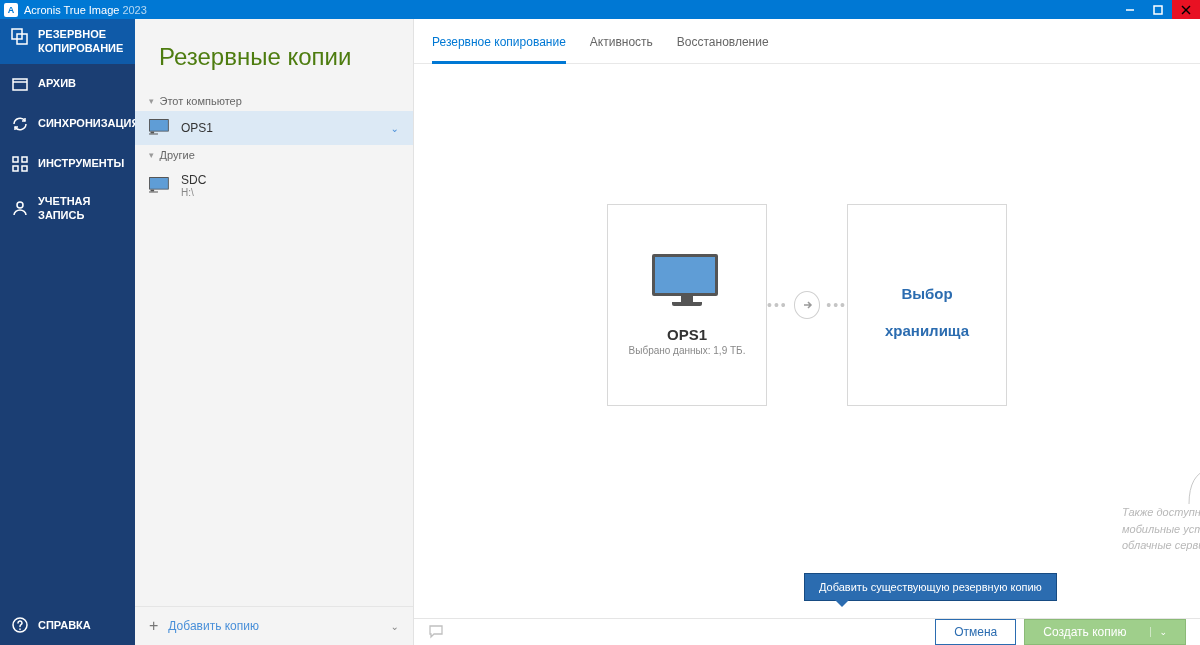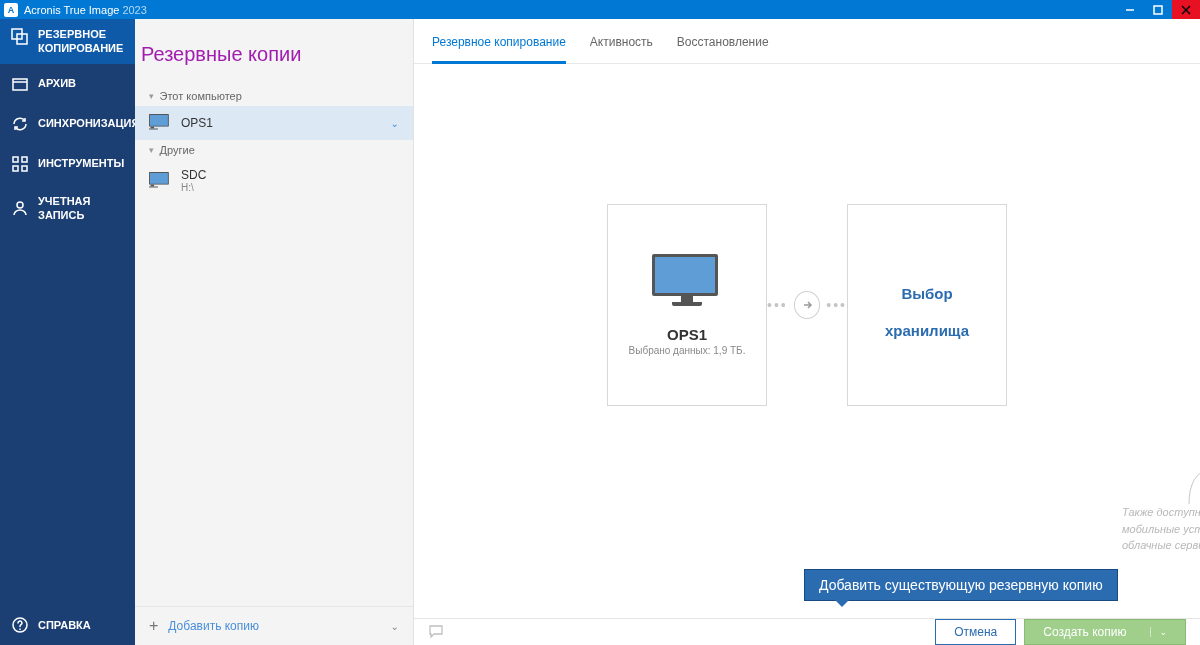--- a/index.html
+++ b/index.html
@@ -21,21 +21,21 @@
 .leftnav { width: 135px; background: #1b3e73; color: #fff; display: flex; flex-direction: column; }
 .nav-item { display: flex; align-items: center; padding: 10px 10px; font-size: 11px; font-weight: 600; cursor: pointer; }
 .nav-item.active { background: #0f5aa8; }
 .nav-item.multiline { align-items: flex-start; padding-top: 8px; padding-bottom: 8px; }
 .nav-icon { width: 20px; height: 20px; margin-right: 8px; flex-shrink: 0; display: flex; align-items: center; justify-content: center; }
 .nav-label { line-height: 1.3; }
 .nav-spacer { flex: 1; }
 
 
 .listcol { width: 279px; background: #f4f4f4; border-right: 1px solid #e2e2e2; display: flex; flex-direction: column; }
-.listcol-header { padding: 24px 6px 20px; font-size: 20px; color: #a21caf; }
+.listcol-header { padding: 24px 24px 20px; font-size: 24px; color: #4d7c0f; }
 .list-section { padding: 4px 14px; font-size: 11px; color: #666; display: flex; align-items: center; }
 .list-section::before { content: "▾"; font-size: 9px; color: #999; margin-right: 6px; }
 .list-item { display: flex; align-items: center; padding: 8px 14px; font-size: 12px; color: #333; cursor: pointer; }
 .list-item.selected { background: #dce9f5; }
 .list-item .chev { margin-left: auto; color: #4a90d9; font-size: 10px; }
 .list-item-icon { width: 22px; height: 18px; margin-right: 10px; position: relative; }
 .list-item-sub { font-size: 10px; color: #888; }
 .list-footer { margin-top: auto; display: flex; align-items: center; padding: 10px 14px; font-size: 12px; color: #4a90d9; border-top: 1px solid #e5e5e5; }
 .list-footer .plus { font-size: 16px; margin-right: 10px; color: #777; }
 .list-footer .caret { margin-left: auto; color: #888; font-size: 10px; }
@@ -53,21 +53,21 @@
 .card-sub { font-size: 10px; color: #888; margin-top: 2px; }
 .card.target .card-title { color: #2b6cb0; font-weight: 600; }
 .arrow-between { width: 80px; display: flex; align-items: center; justify-content: center; color: #c5c5c5; }
 .arrow-circle { width: 28px; height: 28px; border: 1px solid #d0d0d0; border-radius: 50%; display: flex; align-items: center; justify-content: center; margin: 0 6px; color: #999; }
 .dots { letter-spacing: 2px; font-size: 14px; }
 
 .hint-arrow { position: absolute; left: 770px; top: 400px; width: 30px; height: 40px; }
 .hint-text { position: absolute; left: 708px; top: 440px; width: 180px; font-size: 11px; font-style: italic; color: #b8b8b8; line-height: 1.5; }
 
 
-.tooltip-pop { position: absolute; left: 390px; bottom: 44px; background: #2b6cb0; color: #fff; font-size: 14px; padding: 7px 14px; border: 1px solid #174b82; }
+.tooltip-pop { position: absolute; left: 390px; bottom: 44px; background: #2b6cb0; color: #fff; font-size: 11px; padding: 7px 14px; border: 1px solid #174b82; }
 .tooltip-pop::after { content: ""; position: absolute; left: 30px; bottom: -7px; border: 7px solid transparent; border-top-color: #2b6cb0; border-bottom: none; }
 
 
 .bottombar { height: 27px; border-top: 1px solid #e5e5e5; display: flex; align-items: center; padding: 0 14px; }
 .bottombar .chat-icon { color: #c0c0c0; font-size: 14px; }
 .bottombar .spacer { flex: 1; }
 .btn { font-size: 12px; padding: 5px 18px; border: 1px solid #2b6cb0; background: #fff; color: #2b6cb0; cursor: pointer; margin-left: 8px; }
 .btn.primary { background: #9fcf8b; border-color: #8bba77; color: #fff; display: flex; align-items: center; gap: 14px; }
 .btn.primary .caret { margin-left: 10px; border-left: 1px solid rgba(255,255,255,0.5); padding-left: 8px; font-size: 9px; }
 

